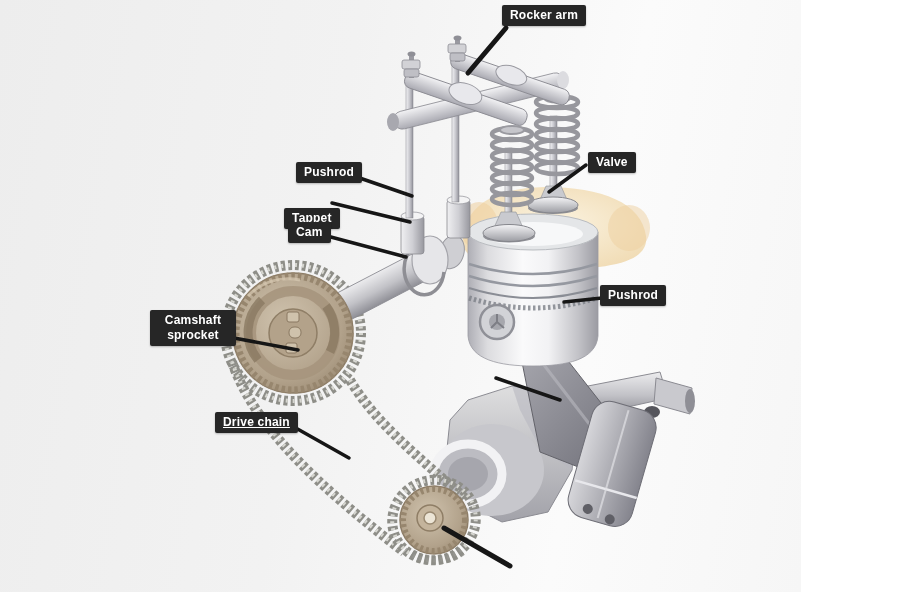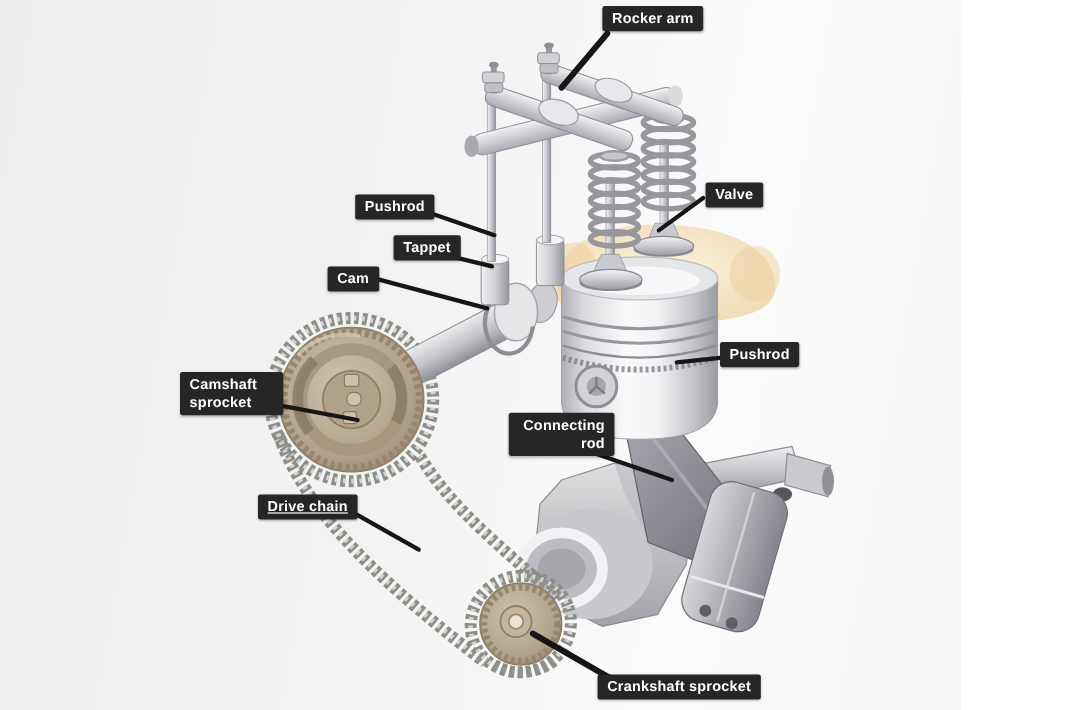--- a/index.html
+++ b/index.html
@@ -20,25 +20,25 @@
     line-height:1.25;
     padding:3px 8px;
     border-radius:2px;
     letter-spacing:.2px;
     white-space:nowrap;
     box-shadow:0 1px 2px rgba(0,0,0,.25);
   }
   .label.wrap{white-space:normal;}
   .lbl-rocker{left:502px;top:5px;}
   .lbl-pushrod{left:296px;top:162px;}
-  .lbl-tappet{left:284px;top:196px;margin-left:44px;}
-  .lbl-cam{left:273px;top:222px;}
+  .lbl-tappet{left:284px;top:208px;}
+  .lbl-cam{left:288px;top:222px;}
   .lbl-valve{left:588px;top:152px;}
   .lbl-piston{left:600px;top:285px;}
-  .lbl-camsprocket{left:150px;top:310px;width:70px;text-align:left;}
+  .lbl-camsprocket{left:150px;top:310px;width:70px;text-align:center;}
   .lbl-conrod{left:424px;top:344px;width:72px;text-align:right;}
   .lbl-drivechain{left:215px;top:412px;text-decoration:underline;}
   .lbl-cranksprocket{left:498px;top:562px;}
 </style>
 </head>
 <body>
 
 <div class="stage">
 
   <svg width="900" height="592" viewBox="0 0 900 592">
@@ -263,16 +263,14 @@
     </g>
   </svg>
 
   <div class="label lbl-rocker">Rocker arm</div>
   <div class="label lbl-pushrod">Pushrod</div>
   <div class="label lbl-tappet">Tappet</div>
   <div class="label lbl-cam">Cam</div>
   <div class="label lbl-valve">Valve</div>
   <div class="label lbl-piston">Pushrod</div>
   <div class="label lbl-camsprocket wrap">Camshaft sprocket</div>
-  <div class="label lbl-conrod wrap">Connecting rod</div>
   <div class="label lbl-drivechain">Drive chain</div>
-  <div class="label lbl-cranksprocket">Crankshaft sprocket</div>
 </div>
 
 </body></html>

